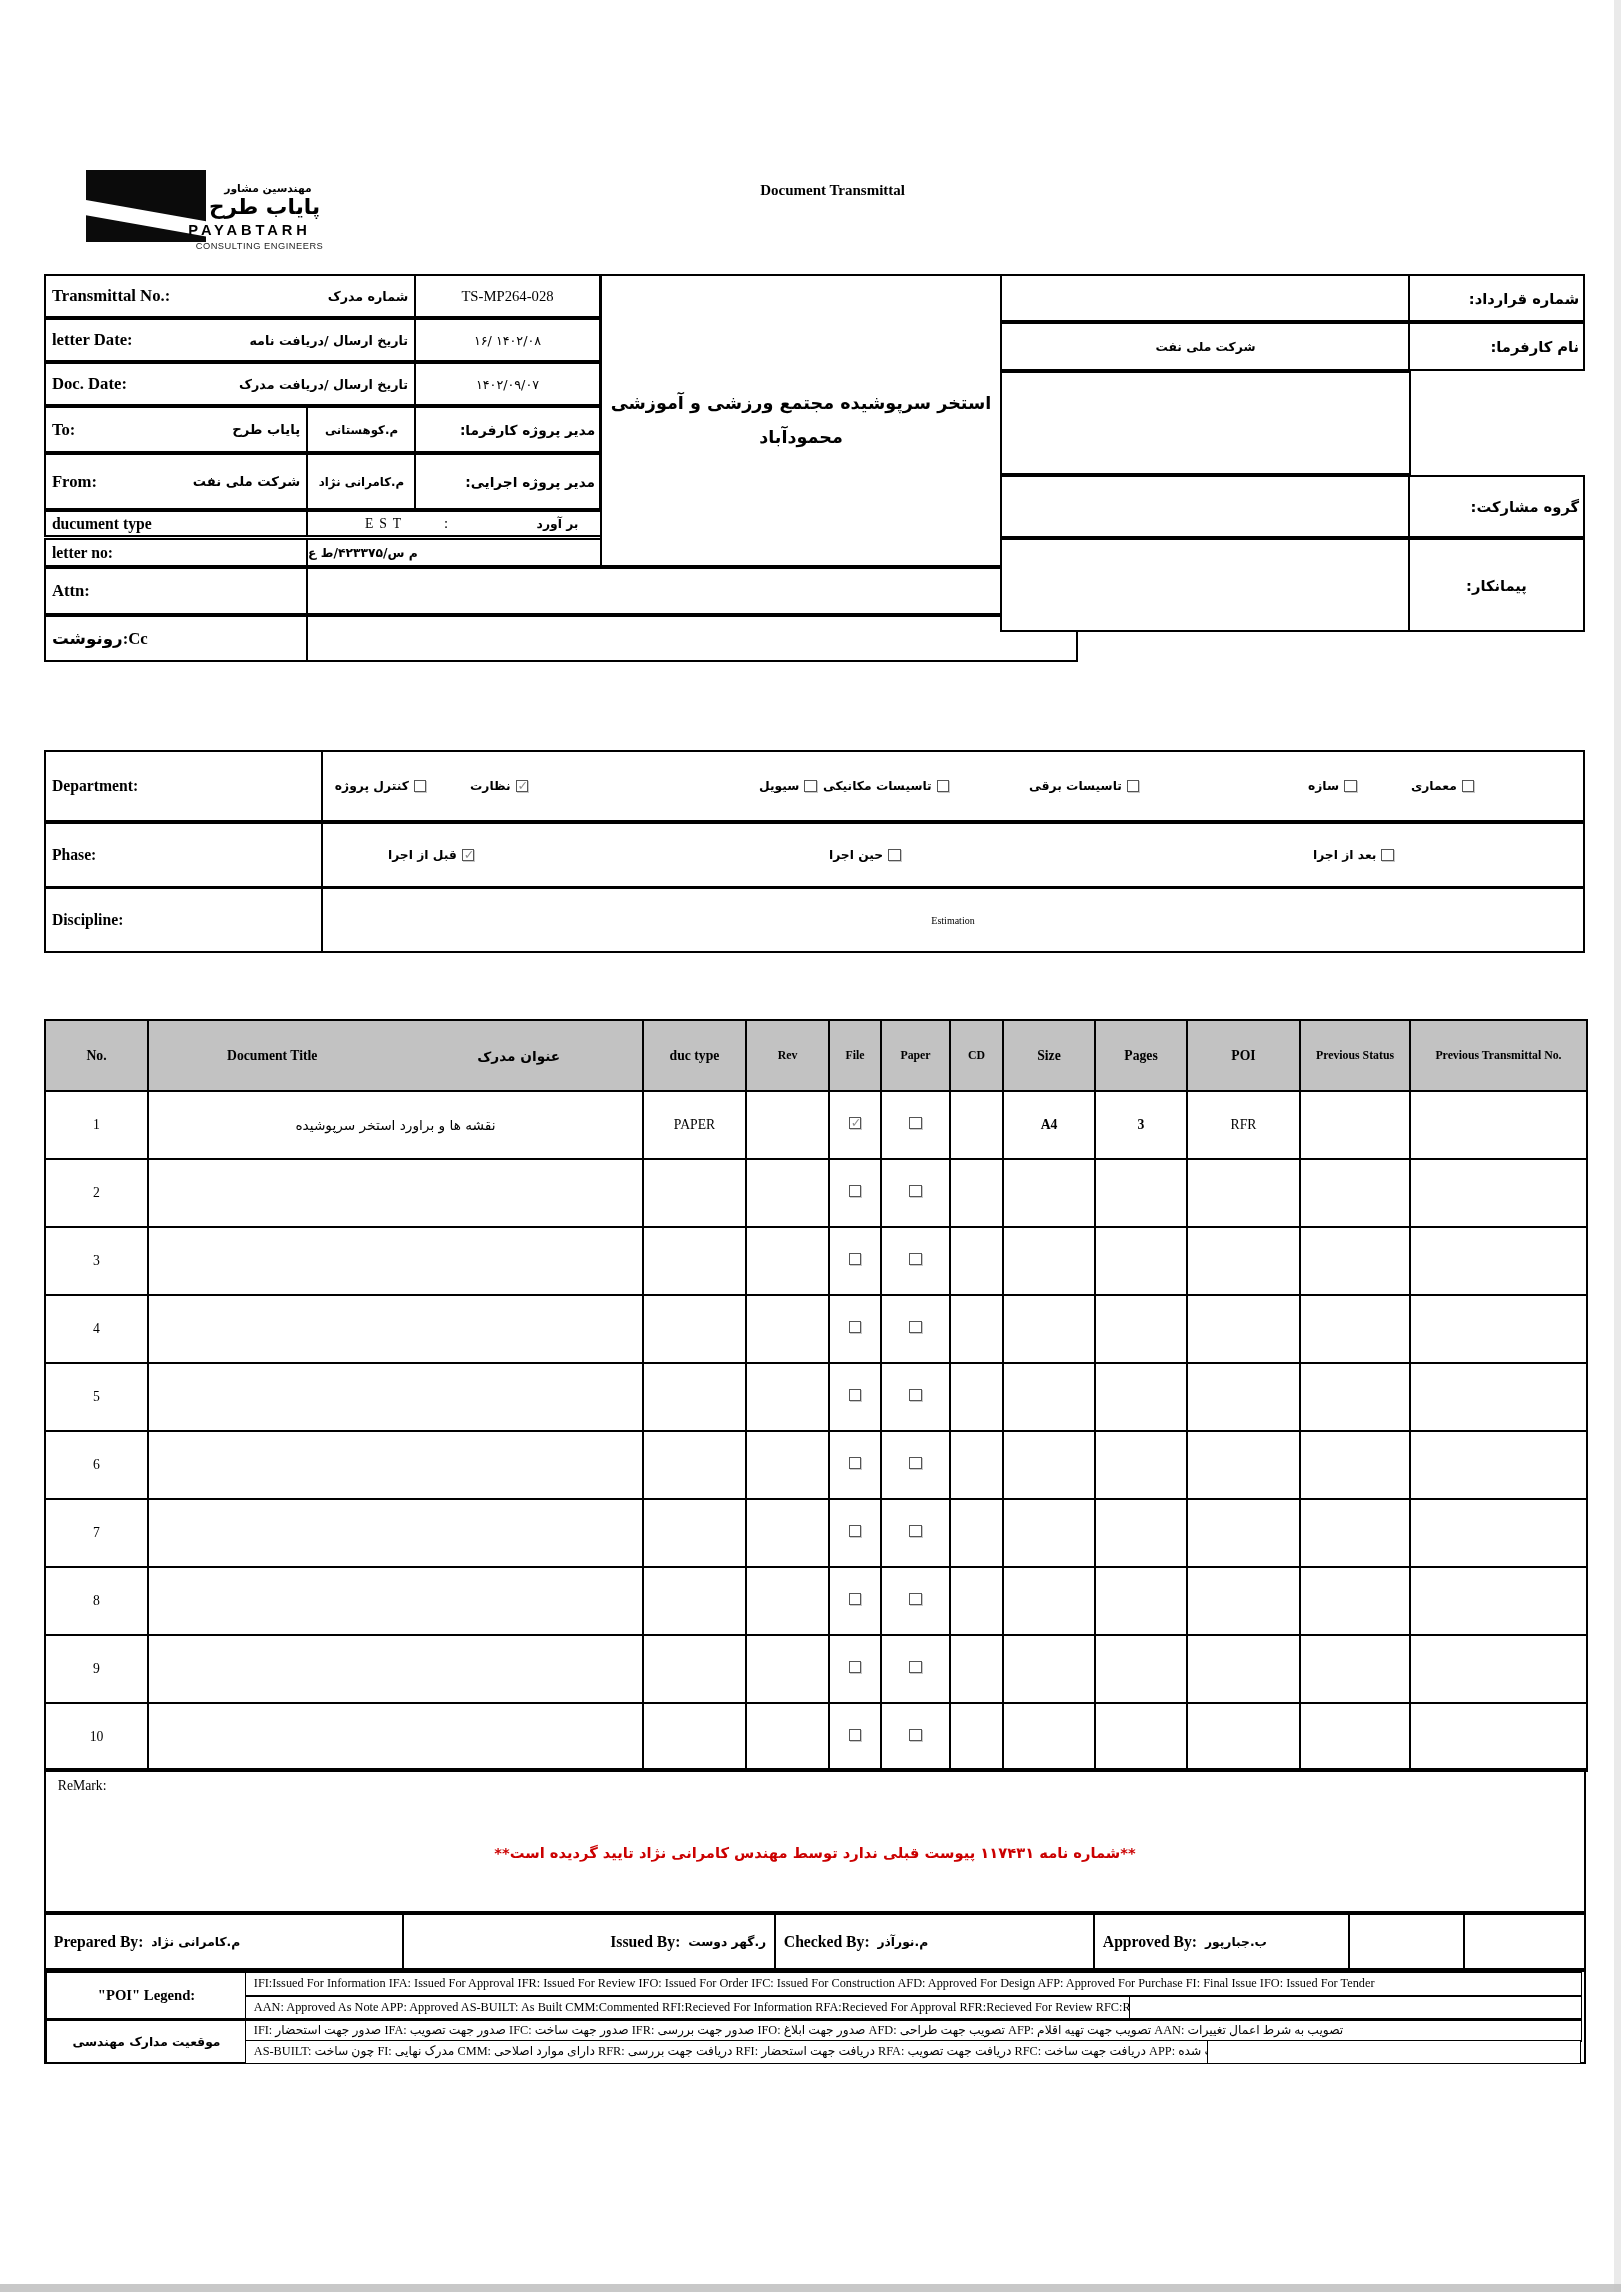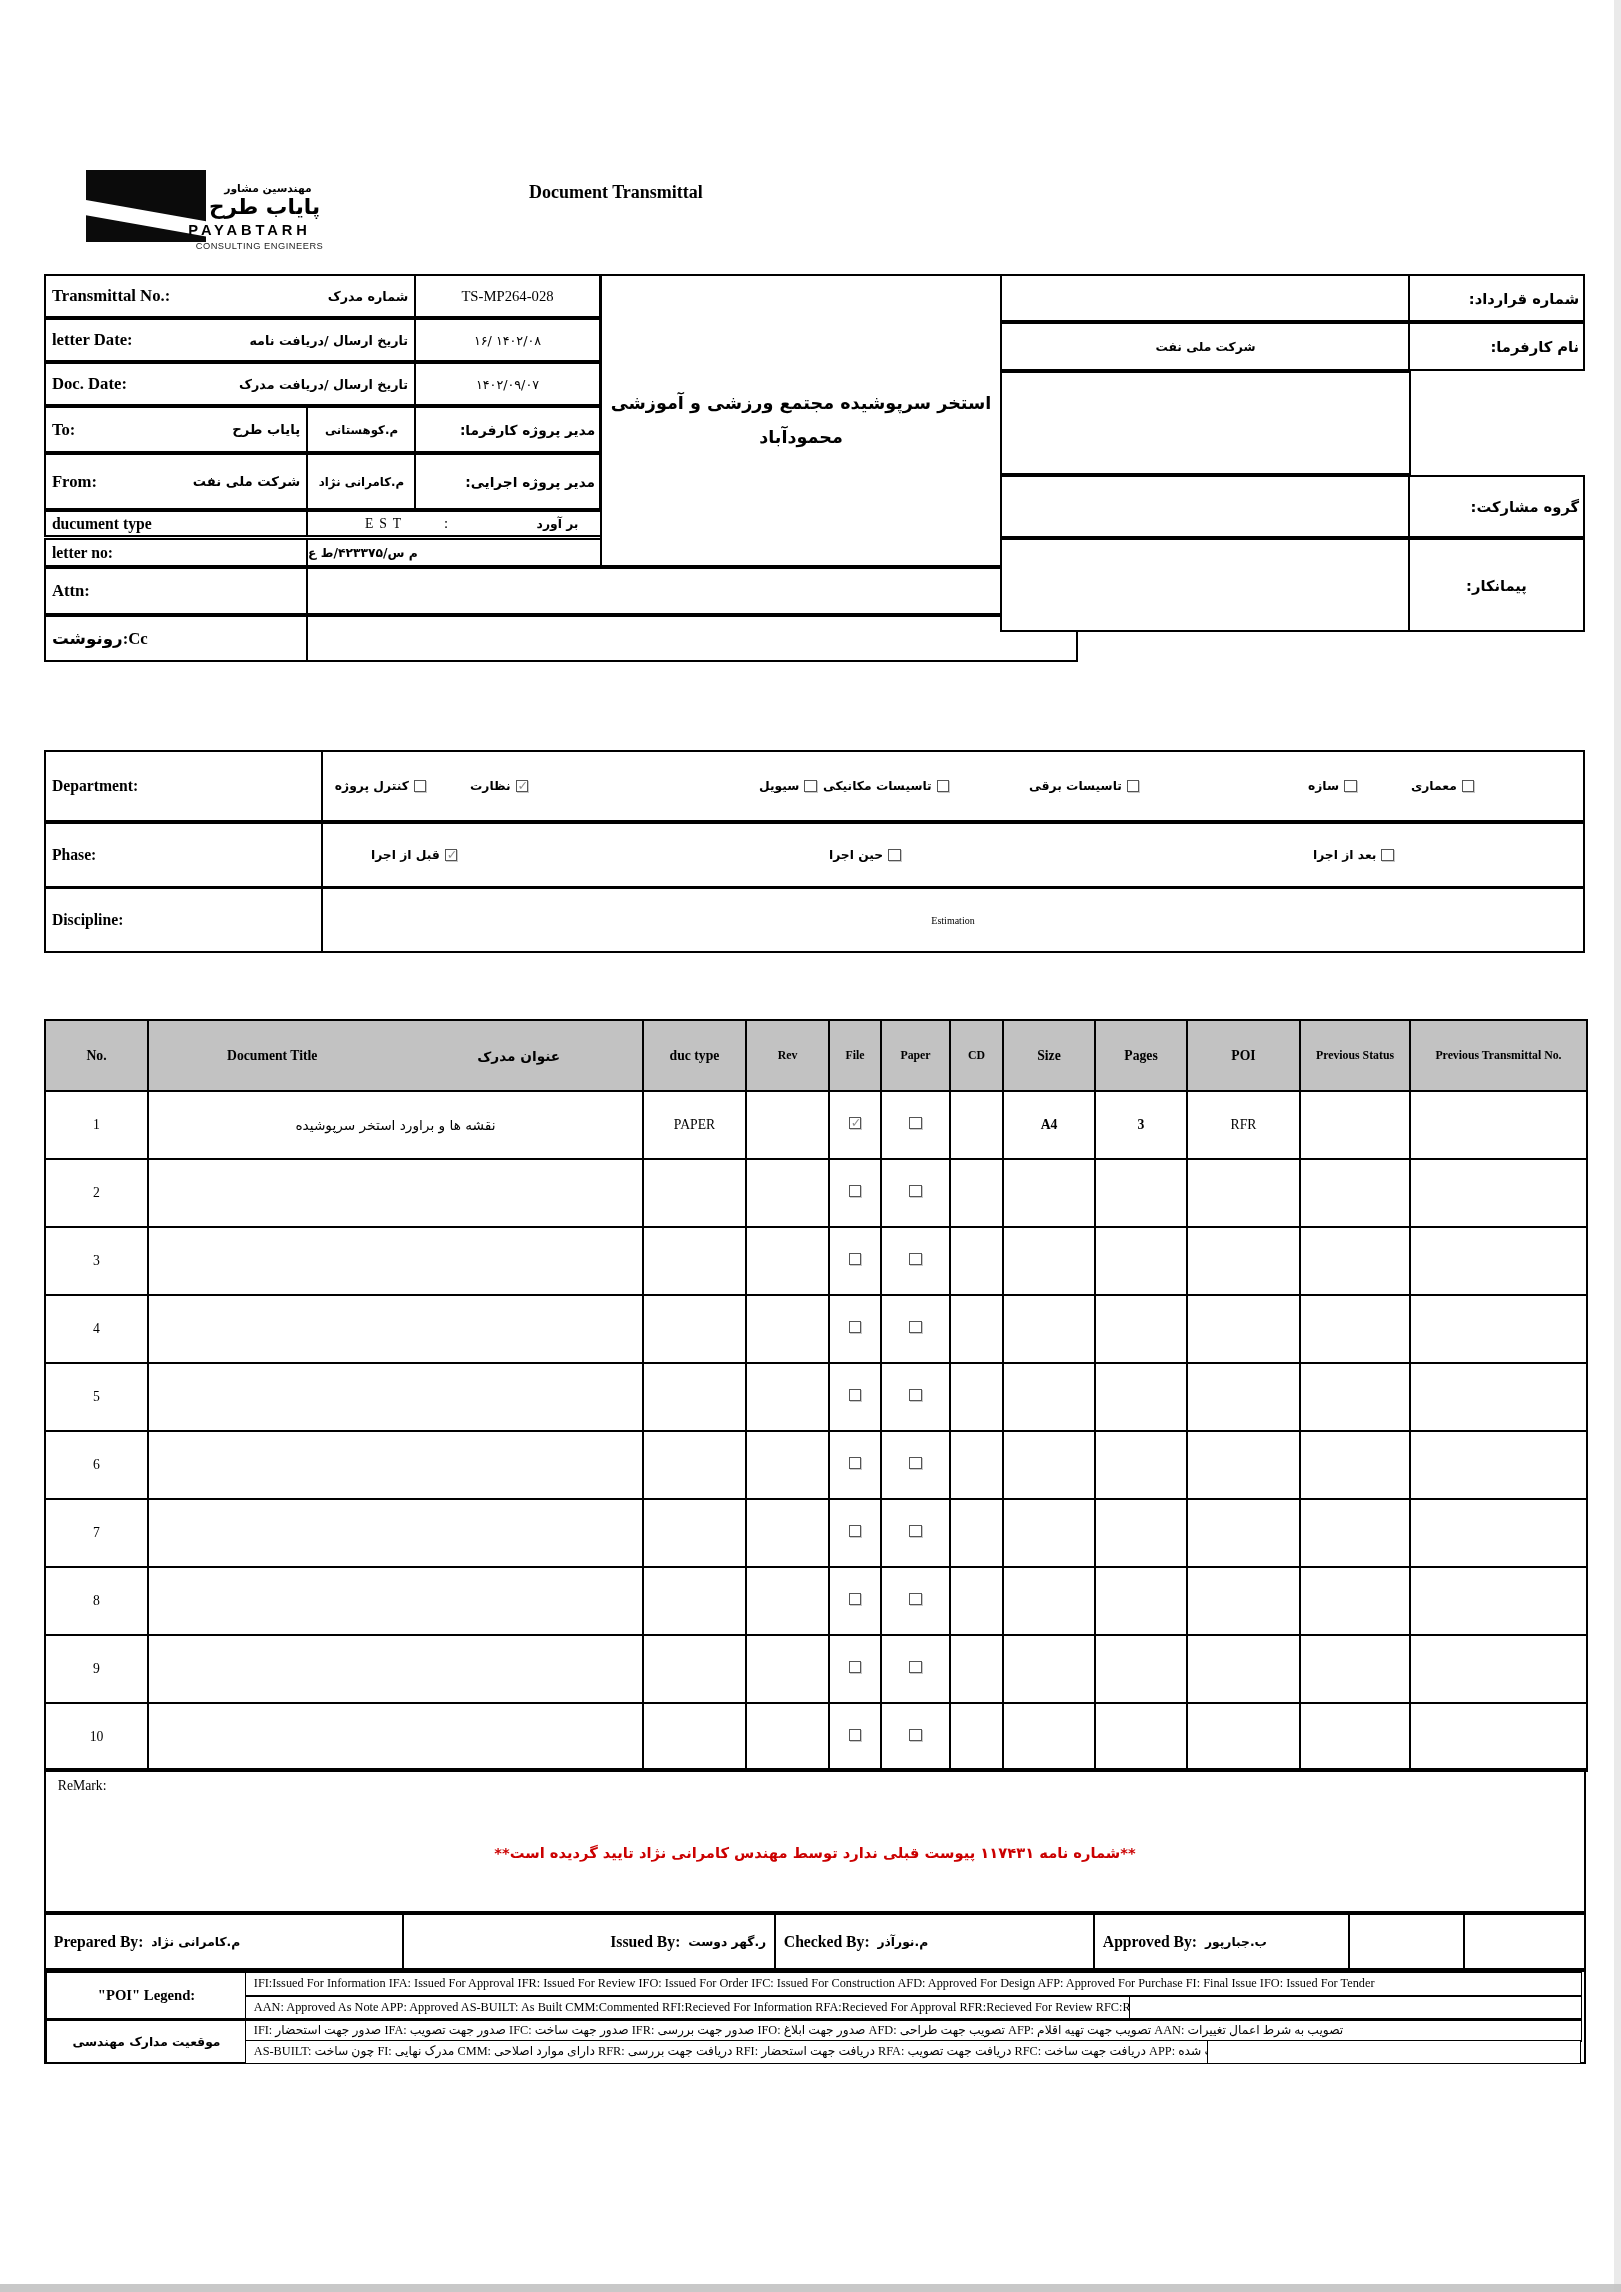--- a/index.html
+++ b/index.html
@@ -12,21 +12,21 @@
   
   .logo-square { left:86px; top:170px; width:120px; height:72px; background:#0b0b0b; overflow:hidden; }
   .logo-swoosh { position:absolute; left:-11.8px; top:41px; width:147px; height:14.7px; background:#fff;
                  transform:rotate(10deg); border-radius:0 7.8px 7.8px 0; }
   .brand-fa-top { left:208px; top:182px; width:120px; text-align:center; font-size:10.8px; font-weight:bold; direction:rtl; }
   .brand-fa-name { left:201px; top:194px; width:127px; text-align:center; font-size:21.6px; font-weight:bold; direction:rtl; }
   .brand-en { left:167px; top:222px; width:165px; text-align:center; font-size:14.7px; font-weight:bold;
               letter-spacing:3.9px; font-family:"Liberation Sans",sans-serif; }
   .brand-sub { left:186px; top:241px; width:147px; text-align:center; font-size:9.3px; letter-spacing:0.5px;
                color:#222; font-family:"Liberation Sans",sans-serif; }
-  .doc-title { left:529px; top:182px; width:392px; text-align:left; font-size:18px; font-weight:bold; }
+  .doc-title { left:513px; top:182px; width:392px; text-align:right; font-size:15px; font-weight:bold; }
 
   
   .cell { position:absolute; border:2px solid #000; display:flex; align-items:center; background:#fff; }
   .pad  { padding:0 5.9px; }
   .cell .lab-en { font-size:16.7px; font-weight:bold; }
   .cell .lab-fa { font-size:12.7px; font-weight:bold; direction:rtl; }
   .vcenter { justify-content:center; }
   .val { font-size:14.7px; }
   .faval { font-size:13.2px; font-weight:bold; direction:rtl; }
 
@@ -241,21 +241,21 @@
       </span>
   </div>
   <div class="cell pad" style="left:0;top:0;width:279px;height:72px;border-width:2.9px;">
     <span class="lab-en" style="font-size:15.7px;">Department:</span>
   </div>
 
   <div class="cell pad" style="left:0;top:72px;width:279px;height:66px;border-width:2.9px;">
     <span class="lab-en" style="font-size:15.7px;">Phase:</span>
   </div>
   <div class="cell" style="left:277px;top:72px;width:1264px;height:66px;border-width:2.9px;">
-    <span class="opt" style="left:48px;">
+    <span class="opt" style="left:65px;">
         <span class="olbl fa">قبل از اجرا</span>
         <span class="cb on"></span>
       </span>
     <span class="opt" style="left:506px;">
         <span class="olbl fa">حین اجرا</span>
         <span class="cb"></span>
       </span>
     <span class="opt" style="left:990px;">
         <span class="olbl fa">بعد از اجرا</span>
         <span class="cb"></span>

